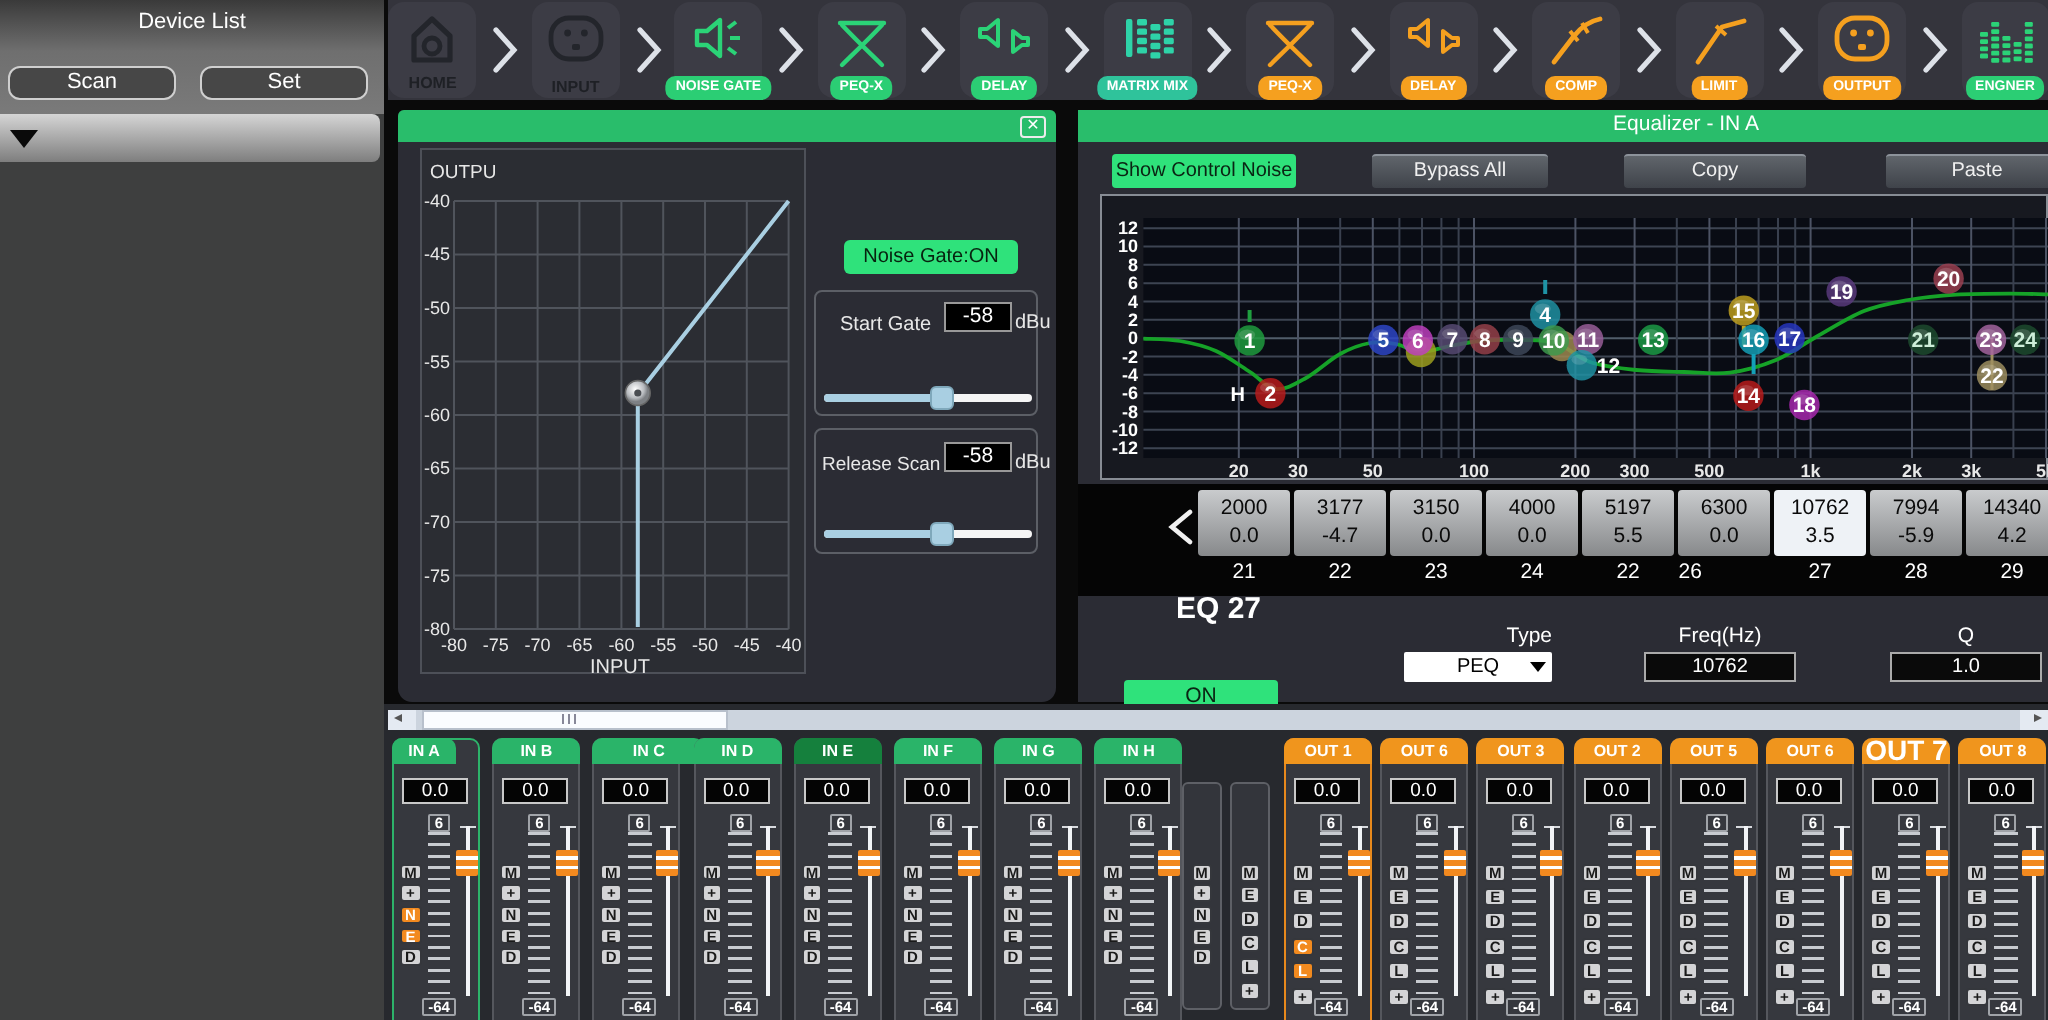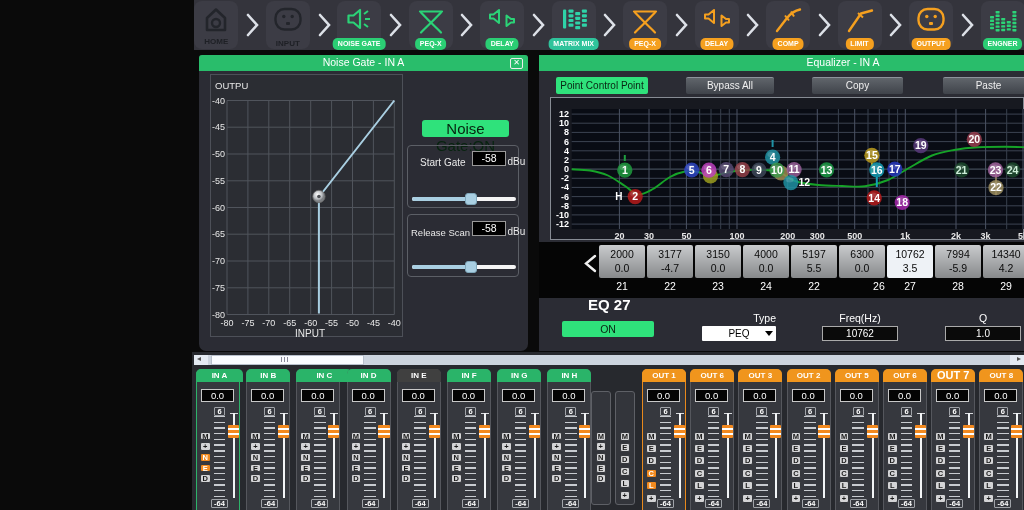--- a/index.html
+++ b/index.html
@@ -1,19 +1,28 @@
 <!DOCTYPE html>
 <html><head><meta charset="utf-8"><style>
 *{margin:0;padding:0;box-sizing:border-box;font-family:"Liberation Sans",sans-serif;}
 html,body{width:1024px;height:510px;overflow:hidden;background:#050505;}
 .abs{position:absolute;}
 #stage{position:relative;width:1024px;height:510px;background:#0a0a0a;}
 </style></head><body>
 <div id="stage">
 
+<div class="abs" style="left:0;top:0;width:192px;height:510px;background:#3e3f3f;">
+ <div class="abs" style="left:0;top:0;width:192px;height:57px;background:linear-gradient(#3a3a3a,#6f6f6f 45%,#7a7a7a);"></div>
+ <div class="abs" style="left:0;top:5px;width:192px;text-align:center;color:#fff;font-size:11px;">Device List</div>
+ <div class="abs" style="left:4px;top:33px;width:84px;height:17px;background:#474747;border:1px solid #cfcfcf;border-radius:6px;color:#fff;font-size:11px;text-align:center;line-height:15px;">Scan</div>
+ <div class="abs" style="left:100px;top:33px;width:84px;height:17px;background:#474747;border:1px solid #cfcfcf;border-radius:6px;color:#fff;font-size:11px;text-align:center;line-height:15px;">Set</div>
+ <div class="abs" style="left:0;top:57px;width:190px;height:24px;background:linear-gradient(#d5d5d5,#7e7e7e);border-radius:0 4px 4px 0;">
+   <div class="abs" style="left:5px;top:8px;width:0;height:0;border-left:7px solid transparent;border-right:7px solid transparent;border-top:9px solid #0a0a0a;"></div>
+ </div>
+</div>
 <div class="abs" style="left:194px;top:0;width:830px;height:50px;background:#34343c;"></div>
 <div class="abs" style="left:194.3px;top:1px;width:44px;height:48px;background:#3c3c45;border-radius:8px;"></div>
 <svg class="abs" style="left:201.3px;top:4px;" width="30" height="32" viewBox="0 0 30 32">
       <path d="M6,14 L15,5.5 L24,14 L24,26 L6,26 Z" fill="none" stroke="#23252b" stroke-width="2.6" stroke-linejoin="round"></path>
       <circle cx="15" cy="19" r="4" fill="none" stroke="#23252b" stroke-width="2.4"></circle>
     </svg>
 <div class="abs" style="left:216.3px;top:37px;transform:translateX(-50%);color:#1e2025;font-size:8px;font-weight:bold;white-space:nowrap;">HOME</div>
 <svg class="abs" style="left:246.0px;top:13px;" width="13" height="24" viewBox="0 0 13 24">
       <path d="M2,2 L11,12 L2,22" fill="none" stroke="#dde1e8" stroke-width="2.6" stroke-linecap="round"></path>
     </svg>
@@ -150,21 +159,20 @@
       <rect x="24.4" y="10.6" width="4" height="2.4" rx="0.6" fill="#2bd377"></rect>
       <rect x="24.4" y="14.2" width="4" height="2.4" rx="0.6" fill="#2bd377"></rect>
       <rect x="24.4" y="17.8" width="4" height="2.4" rx="0.6" fill="#2bd377"></rect>
       <rect x="24.4" y="21.400000000000002" width="4" height="2.4" rx="0.6" fill="#2bd377"></rect>
       <rect x="24.4" y="25.000000000000004" width="4" height="2.4" rx="0.6" fill="#2bd377"></rect>
     </svg>
 <div class="abs" style="left:1002.5px;top:38px;transform:translateX(-50%);height:12px;background:#2bce74;border-radius:5px;color:#fff;font-size:7px;font-weight:bold;line-height:12px;padding:0 5px;white-space:nowrap;">ENGNER</div>
 
 <div class="abs" style="left:199px;top:55px;width:329px;height:296px;background:#2b2c34;border-radius:3px 3px 7px 7px;">
  <div class="abs" style="left:0;top:0;width:329px;height:16px;background:#29bd6b;border-radius:3px 3px 0 0;"></div>
- <div class="abs" style="left:0;top:1px;width:329px;text-align:center;color:#fff;font-size:10.5px;">Noise Gate - IN A</div>
  <div class="abs" style="left:311px;top:2.5px;width:13px;height:11.5px;border:1.5px solid #ececec;border-radius:2px;color:#fff;font-size:8px;line-height:8.5px;text-align:center;">✕</div>
 <svg class="abs" style="left:11px;top:19px;" width="193" height="268" viewBox="0 0 193 268">
         <rect x="0.5" y="0.5" width="192" height="262" fill="#2b2d33" stroke="#4d5058"></rect>
         <text x="5" y="15" fill="#e8e8e8" font-size="9.5">OUTPU</text>
         <line x1="17.0" y1="26.5" x2="17.0" y2="240.5" stroke="#50545c" stroke-width="1"></line>
         <line x1="37.9" y1="26.5" x2="37.9" y2="240.5" stroke="#50545c" stroke-width="1"></line>
         <line x1="58.8" y1="26.5" x2="58.8" y2="240.5" stroke="#50545c" stroke-width="1"></line>
         <line x1="79.7" y1="26.5" x2="79.7" y2="240.5" stroke="#50545c" stroke-width="1"></line>
         <line x1="100.7" y1="26.5" x2="100.7" y2="240.5" stroke="#50545c" stroke-width="1"></line>
         <line x1="121.6" y1="26.5" x2="121.6" y2="240.5" stroke="#50545c" stroke-width="1"></line>
@@ -204,21 +212,21 @@
           <radialGradient id="knob" cx="40%" cy="35%">
             <stop offset="0%" stop-color="#ffffff"></stop>
             <stop offset="70%" stop-color="#b9bcc0"></stop>
             <stop offset="100%" stop-color="#7d8084"></stop>
           </radialGradient>
         </defs>
         <circle cx="108.9" cy="122.5" r="6.2" fill="url(#knob)" stroke="#666" stroke-width="0.8"></circle>
         <circle cx="108.9" cy="122.5" r="1.8" fill="#4a4d52"></circle>
       </svg>
 
- <div class="abs" style="left:223px;top:65px;width:87px;height:17px;background:#2fe27b;border-radius:3px;color:#07230f;font-size:15px;text-align:center;line-height:17px;">Noise Gate:ON</div>
+ <div class="abs" style="left:223px;top:65px;width:87px;height:17px;background:#2fe27b;border-radius:3px;color:#07230f;font-size:10px;text-align:center;line-height:17px;">Noise Gate:ON</div>
  <div class="abs" style="left:208px;top:90px;width:112px;height:63px;border:1px solid #5c5f66;border-radius:4px;">
    <div class="abs" style="left:12px;top:11px;color:#e8e8e8;font-size:10px;">Start Gate</div>
    <div class="abs" style="left:64px;top:5px;width:34px;height:15px;background:#000;border:1px solid #999;color:#fff;font-size:10.5px;text-align:center;line-height:13px;">-58</div>
    <div class="abs" style="left:99.5px;top:10px;color:#e8e8e8;font-size:10px;">dBu</div>
    <div class="abs" style="left:4px;top:51px;width:104px;height:4px;background:#f5f5f5;border-radius:2px;"></div>
    <div class="abs" style="left:4px;top:51px;width:59px;height:4px;background:#a9cfe2;border-radius:2px;"></div>
    <div class="abs" style="left:57px;top:47px;width:12px;height:12px;background:#a9cfe2;border:1px solid #7fa8bb;border-radius:3px;"></div>
  </div>
  <div class="abs" style="left:208px;top:159px;width:112px;height:63px;border:1px solid #5c5f66;border-radius:4px;">
    <div class="abs" style="left:3px;top:12px;color:#e8e8e8;font-size:9.5px;">Release Scan</div>
@@ -226,21 +234,21 @@
    <div class="abs" style="left:99.5px;top:11px;color:#e8e8e8;font-size:10px;">dBu</div>
    <div class="abs" style="left:4px;top:50px;width:104px;height:4px;background:#f5f5f5;border-radius:2px;"></div>
    <div class="abs" style="left:4px;top:50px;width:59px;height:4px;background:#a9cfe2;border-radius:2px;"></div>
    <div class="abs" style="left:57px;top:46px;width:12px;height:12px;background:#a9cfe2;border:1px solid #7fa8bb;border-radius:3px;"></div>
  </div>
 </div>
 
 <div class="abs" style="left:539px;top:55px;width:485px;height:296px;background:#2b2c34;">
  <div class="abs" style="left:0;top:0;width:485px;height:16px;background:#29bd6b;"></div>
  <div class="abs" style="left:229px;top:1px;width:150px;text-align:center;color:#fff;font-size:10.5px;">Equalizer - IN A</div>
- <div class="abs" style="left:17px;top:22px;width:92px;height:17px;background:#2fe27b;border-radius:2px;color:#0a2413;font-size:10px;text-align:center;line-height:17px;">Point Control Point</div>
+ <div class="abs" style="left:17px;top:22px;width:92px;height:17px;background:#2fe27b;border-radius:2px;color:#0a2413;font-size:10px;text-align:center;line-height:17px;">Show Control Noise</div>
  <div class="abs" style="left:147px;top:22px;width:88px;height:17px;background:linear-gradient(#60656b,#3f434a);border-top:1px solid #8d939b;border-radius:2px;color:#f0f0f0;font-size:10px;text-align:center;line-height:16px;">Bypass All</div>
  <div class="abs" style="left:273px;top:22px;width:91px;height:17px;background:linear-gradient(#60656b,#3f434a);border-top:1px solid #8d939b;border-radius:2px;color:#f0f0f0;font-size:10px;text-align:center;line-height:16px;">Copy</div>
  <div class="abs" style="left:404px;top:22px;width:91px;height:17px;background:linear-gradient(#60656b,#3f434a);border-top:1px solid #8d939b;border-radius:2px;color:#f0f0f0;font-size:10px;text-align:center;line-height:16px;">Paste</div>
 <svg class="abs" style="left:11px;top:42px;" width="474" height="143" viewBox="0 0 474 143">
         <rect x="0.5" y="0.5" width="473" height="142" fill="#171920" stroke="#878c94"></rect>
         <rect x="21.7" y="12.0" width="452.3" height="120.0" fill="#090c14"></rect>
         <line x1="21.7" y1="127.1" x2="474" y2="127.1" stroke="#3d4452" stroke-width="1"></line>
         <text x="19" y="130.1" fill="#fff" font-size="9" font-weight="bold" text-anchor="end">-12</text>
         <line x1="21.7" y1="117.9" x2="474" y2="117.9" stroke="#3d4452" stroke-width="1"></line>
         <text x="19" y="120.9" fill="#fff" font-size="9" font-weight="bold" text-anchor="end">-10</text>
@@ -388,50 +396,50 @@
 <div class="abs" style="left:60.3px;top:225px;width:45.5px;text-align:center;color:#fff;font-size:10.5px;">21</div>
 <div class="abs" style="left:108.3px;top:190px;width:45.5px;height:33px;background:linear-gradient(#c9cbcd,#87898b);border-radius:2px;color:#0a0a0a;font-size:10.5px;text-align:center;padding-top:2px;line-height:14px;">3177<br>-4.7</div>
 <div class="abs" style="left:108.3px;top:225px;width:45.5px;text-align:center;color:#fff;font-size:10.5px;">22</div>
 <div class="abs" style="left:156.3px;top:190px;width:45.5px;height:33px;background:linear-gradient(#c9cbcd,#87898b);border-radius:2px;color:#0a0a0a;font-size:10.5px;text-align:center;padding-top:2px;line-height:14px;">3150<br>0.0</div>
 <div class="abs" style="left:156.3px;top:225px;width:45.5px;text-align:center;color:#fff;font-size:10.5px;">23</div>
 <div class="abs" style="left:204.3px;top:190px;width:45.5px;height:33px;background:linear-gradient(#c9cbcd,#87898b);border-radius:2px;color:#0a0a0a;font-size:10.5px;text-align:center;padding-top:2px;line-height:14px;">4000<br>0.0</div>
 <div class="abs" style="left:204.3px;top:225px;width:45.5px;text-align:center;color:#fff;font-size:10.5px;">24</div>
 <div class="abs" style="left:252.3px;top:190px;width:45.5px;height:33px;background:linear-gradient(#c9cbcd,#87898b);border-radius:2px;color:#0a0a0a;font-size:10.5px;text-align:center;padding-top:2px;line-height:14px;">5197<br>5.5</div>
 <div class="abs" style="left:252.3px;top:225px;width:45.5px;text-align:center;color:#fff;font-size:10.5px;">22</div>
 <div class="abs" style="left:300.3px;top:190px;width:45.5px;height:33px;background:linear-gradient(#c9cbcd,#87898b);border-radius:2px;color:#0a0a0a;font-size:10.5px;text-align:center;padding-top:2px;line-height:14px;">6300<br>0.0</div>
-<div class="abs" style="left:300.3px;top:225px;width:45.5px;text-align:right;color:#fff;font-size:10.5px;">26</div>
+<div class="abs" style="left:300.3px;top:225px;width:45.5px;text-align:left;color:#fff;font-size:10.5px;">26</div>
 <div class="abs" style="left:348.3px;top:190px;width:45.5px;height:33px;background:#eef2f6;border-radius:2px;color:#0a0a0a;font-size:10.5px;text-align:center;padding-top:2px;line-height:14px;">10762<br>3.5</div>
 <div class="abs" style="left:348.3px;top:225px;width:45.5px;text-align:center;color:#fff;font-size:10.5px;">27</div>
 <div class="abs" style="left:396.3px;top:190px;width:45.5px;height:33px;background:linear-gradient(#c9cbcd,#87898b);border-radius:2px;color:#0a0a0a;font-size:10.5px;text-align:center;padding-top:2px;line-height:14px;">7994<br>-5.9</div>
 <div class="abs" style="left:396.3px;top:225px;width:45.5px;text-align:center;color:#fff;font-size:10.5px;">28</div>
 <div class="abs" style="left:444.3px;top:190px;width:45.5px;height:33px;background:linear-gradient(#c9cbcd,#87898b);border-radius:2px;color:#0a0a0a;font-size:10.5px;text-align:center;padding-top:2px;line-height:14px;">14340<br>4.2</div>
 <div class="abs" style="left:444.3px;top:225px;width:45.5px;text-align:center;color:#fff;font-size:10.5px;">29</div>
 
  <div class="abs" style="left:49px;top:241px;color:#fff;font-size:15px;font-weight:bold;">EQ 27</div>
- <div class="abs" style="left:23px;top:266px;width:92px;height:16px;background:#2fe27b;border-radius:2px;color:#0a2413;font-size:10.5px;text-align:center;line-height:16px;">ON</div>
+ <div class="abs" style="left:23px;top:285px;width:77px;height:16px;background:#2fe27b;border-radius:2px;color:#0a2413;font-size:10.5px;text-align:center;line-height:16px;">ON</div>
  <div class="abs" style="left:163px;top:257px;width:74px;text-align:right;color:#fff;font-size:10.5px;">Type</div>
  <div class="abs" style="left:163px;top:271px;width:74px;height:15px;background:#fff;border-radius:1px;color:#000;font-size:10px;text-align:center;line-height:15px;">PEQ</div>
  <div class="abs" style="left:226px;top:276px;width:0;height:0;border-left:4px solid transparent;border-right:4px solid transparent;border-top:5px solid #000;"></div>
  <div class="abs" style="left:283px;top:257px;width:76px;text-align:center;color:#fff;font-size:10.5px;">Freq(Hz)</div>
  <div class="abs" style="left:283px;top:271px;width:76px;height:15px;background:#0a0a0a;border:1px solid #aaa;color:#fff;font-size:10px;text-align:center;line-height:13px;">10762</div>
  <div class="abs" style="left:406px;top:257px;width:76px;text-align:center;color:#fff;font-size:10.5px;">Q</div>
  <div class="abs" style="left:406px;top:271px;width:76px;height:15px;background:#0a0a0a;border:1px solid #aaa;color:#fff;font-size:10px;text-align:center;line-height:13px;">1.0</div>
 </div>
 <div class="abs" style="left:192px;top:352px;width:832px;height:158px;background:#27292e;overflow:hidden;">
 <div class="abs" style="left:2px;top:2.5px;width:828px;height:10px;background:#ccd4de;"></div>
 <div class="abs" style="left:2px;top:2.5px;width:14px;height:10px;background:#e4eaf2;"></div>
 <div class="abs" style="left:5px;top:5px;width:0;height:0;border-top:2.5px solid transparent;border-bottom:2.5px solid transparent;border-right:4px solid #555;"></div>
 <div class="abs" style="left:818px;top:2.5px;width:14px;height:10px;background:#e4eaf2;"></div>
 <div class="abs" style="left:825px;top:5px;width:0;height:0;border-top:2.5px solid transparent;border-bottom:2.5px solid transparent;border-left:4px solid #555;"></div>
 <div class="abs" style="left:19px;top:2.5px;width:153px;height:10px;background:#fafcff;border:1px solid #b8c0cc;"></div>
 <div class="abs" style="left:89px;top:5px;width:1px;height:5px;background:#889;"></div>
       <div class="abs" style="left:92px;top:5px;width:1px;height:5px;background:#889;"></div>
       <div class="abs" style="left:95px;top:5px;width:1px;height:5px;background:#889;"></div>
 <div class="abs" style="left:4.0px;top:16.5px;width:44px;height:150px;background:#36383e;border:1.5px solid #2db36a;border-radius:5px;"></div>
-      <div class="abs" style="left:4.0px;top:16.5px;width:47px;height:13px;background:#2ab469;border-radius:5px 5px 0 0;color:#fff;font-size:8px;font-weight:bold;text-align:center;line-height:13px;">IN A</div>
+      <div class="abs" style="left:4.0px;top:16.5px;width:32px;height:13px;background:#2ab469;border-radius:5px 5px 0 0;color:#fff;font-size:8px;font-weight:bold;text-align:center;line-height:13px;">IN A</div>
       <div class="abs" style="left:9.0px;top:37px;width:33px;height:13px;background:#040404;border:1px solid #c8c8c8;color:#fff;font-size:9.5px;text-align:center;line-height:11px;">0.0</div>
       <div class="abs" style="left:22.0px;top:55px;width:11px;height:9px;border:1px solid #a0a3a8;border-radius:1px;color:#fff;font-size:7.5px;font-weight:bold;text-align:center;line-height:7px;">6</div>
       <div class="abs" style="left:21.5px;top:64px;width:11.8px;height:84px;background:repeating-linear-gradient(#c8cbd0 0,#c8cbd0 1.4px,transparent 1.4px,transparent 5.7px);"></div>
       <div class="abs" style="left:19.0px;top:146.5px;width:17px;height:9px;background:#36383e;border:1px solid #a0a3a8;border-radius:1px;color:#fff;font-size:7.5px;font-weight:bold;text-align:center;line-height:7px;">-64</div>
       <div class="abs" style="left:37.5px;top:60.5px;width:8px;height:1.5px;background:#d8dade;"></div>
       <div class="abs" style="left:40.8px;top:61px;width:2px;height:85px;background:#f2f4f6;"></div>
       <div class="abs" style="left:35.8px;top:73px;width:11.3px;height:12.5px;background:linear-gradient(#f2891f 0,#f2891f 3.2px,#fff 3.2px,#fff 4.9px,#f2891f 4.9px,#f2891f 7.8px,#fff 7.8px,#fff 9.5px,#f2891f 9.5px);border-radius:1px;"></div>
       <div class="abs" style="left:8.0px;top:79.5px;width:10.5px;height:8.8px;background:#d4d4d6;border:1px solid #35373c;border-radius:2px;color:#1a1a1a;font-size:7.5px;font-weight:bold;text-align:center;line-height:7.300000000000001px;">M</div>
       <div class="abs" style="left:8.0px;top:90.2px;width:10.5px;height:8.8px;background:#d4d4d6;border:1px solid #35373c;border-radius:2px;color:#1a1a1a;font-size:7.5px;font-weight:bold;text-align:center;line-height:7.300000000000001px;">+</div>
       <div class="abs" style="left:8.0px;top:100.9px;width:10.5px;height:8.8px;background:#f28a1f;border:1px solid #35373c;border-radius:2px;color:#fff;font-size:7.5px;font-weight:bold;text-align:center;line-height:7.300000000000001px;">N</div>
@@ -473,21 +481,21 @@
       <div class="abs" style="left:169.6px;top:146.5px;width:17px;height:9px;background:#36383e;border:1px solid #a0a3a8;border-radius:1px;color:#fff;font-size:7.5px;font-weight:bold;text-align:center;line-height:7px;">-64</div>
       <div class="abs" style="left:188.1px;top:60.5px;width:8px;height:1.5px;background:#d8dade;"></div>
       <div class="abs" style="left:191.39999999999998px;top:61px;width:2px;height:85px;background:#f2f4f6;"></div>
       <div class="abs" style="left:186.4px;top:73px;width:11.3px;height:12.5px;background:linear-gradient(#f2891f 0,#f2891f 3.2px,#fff 3.2px,#fff 4.9px,#f2891f 4.9px,#f2891f 7.8px,#fff 7.8px,#fff 9.5px,#f2891f 9.5px);border-radius:1px;"></div>
       <div class="abs" style="left:158.6px;top:79.5px;width:10.5px;height:8.8px;background:#d4d4d6;border:1px solid #35373c;border-radius:2px;color:#1a1a1a;font-size:7.5px;font-weight:bold;text-align:center;line-height:7.300000000000001px;">M</div>
       <div class="abs" style="left:158.6px;top:90.2px;width:10.5px;height:8.8px;background:#d4d4d6;border:1px solid #35373c;border-radius:2px;color:#1a1a1a;font-size:7.5px;font-weight:bold;text-align:center;line-height:7.300000000000001px;">+</div>
       <div class="abs" style="left:158.6px;top:100.9px;width:10.5px;height:8.8px;background:#d4d4d6;border:1px solid #35373c;border-radius:2px;color:#1a1a1a;font-size:7.5px;font-weight:bold;text-align:center;line-height:7.300000000000001px;">N</div>
       <div class="abs" style="left:158.6px;top:111.6px;width:10.5px;height:8.8px;background:#d4d4d6;border:1px solid #35373c;border-radius:2px;color:#1a1a1a;font-size:7.5px;font-weight:bold;text-align:center;line-height:7.300000000000001px;">E</div>
       <div class="abs" style="left:158.6px;top:122.3px;width:10.5px;height:8.8px;background:#d4d4d6;border:1px solid #35373c;border-radius:2px;color:#1a1a1a;font-size:7.5px;font-weight:bold;text-align:center;line-height:7.300000000000001px;">D</div>
 <div class="abs" style="left:204.8px;top:16.5px;width:44px;height:150px;background:#36383e;border:1.5px solid #55575d;border-radius:5px;"></div>
-      <div class="abs" style="left:204.8px;top:16.5px;width:44px;height:13px;background:#404040;border-radius:5px 5px 0 0;color:#fff;font-size:8px;font-weight:bold;text-align:center;line-height:13px;">IN E</div>
+      <div class="abs" style="left:204.8px;top:16.5px;width:44px;height:13px;background:#15803d;border-radius:5px 5px 0 0;color:#fff;font-size:8px;font-weight:bold;text-align:center;line-height:13px;">IN E</div>
       <div class="abs" style="left:209.8px;top:37px;width:33px;height:13px;background:#040404;border:1px solid #c8c8c8;color:#fff;font-size:9.5px;text-align:center;line-height:11px;">0.0</div>
       <div class="abs" style="left:222.8px;top:55px;width:11px;height:9px;border:1px solid #a0a3a8;border-radius:1px;color:#fff;font-size:7.5px;font-weight:bold;text-align:center;line-height:7px;">6</div>
       <div class="abs" style="left:222.3px;top:64px;width:11.8px;height:84px;background:repeating-linear-gradient(#c8cbd0 0,#c8cbd0 1.4px,transparent 1.4px,transparent 5.7px);"></div>
       <div class="abs" style="left:219.8px;top:146.5px;width:17px;height:9px;background:#36383e;border:1px solid #a0a3a8;border-radius:1px;color:#fff;font-size:7.5px;font-weight:bold;text-align:center;line-height:7px;">-64</div>
       <div class="abs" style="left:238.3px;top:60.5px;width:8px;height:1.5px;background:#d8dade;"></div>
       <div class="abs" style="left:241.60000000000002px;top:61px;width:2px;height:85px;background:#f2f4f6;"></div>
       <div class="abs" style="left:236.60000000000002px;top:73px;width:11.3px;height:12.5px;background:linear-gradient(#f2891f 0,#f2891f 3.2px,#fff 3.2px,#fff 4.9px,#f2891f 4.9px,#f2891f 7.8px,#fff 7.8px,#fff 9.5px,#f2891f 9.5px);border-radius:1px;"></div>
       <div class="abs" style="left:208.8px;top:79.5px;width:10.5px;height:8.8px;background:#d4d4d6;border:1px solid #35373c;border-radius:2px;color:#1a1a1a;font-size:7.5px;font-weight:bold;text-align:center;line-height:7.300000000000001px;">M</div>
       <div class="abs" style="left:208.8px;top:90.2px;width:10.5px;height:8.8px;background:#d4d4d6;border:1px solid #35373c;border-radius:2px;color:#1a1a1a;font-size:7.5px;font-weight:bold;text-align:center;line-height:7.300000000000001px;">+</div>
       <div class="abs" style="left:208.8px;top:100.9px;width:10.5px;height:8.8px;background:#d4d4d6;border:1px solid #35373c;border-radius:2px;color:#1a1a1a;font-size:7.5px;font-weight:bold;text-align:center;line-height:7.300000000000001px;">N</div>
@@ -632,21 +640,21 @@
       <div class="abs" style="left:724.5px;top:60.5px;width:8px;height:1.5px;background:#d8dade;"></div>
       <div class="abs" style="left:727.8px;top:61px;width:2px;height:85px;background:#f2f4f6;"></div>
       <div class="abs" style="left:722.8px;top:73px;width:11.3px;height:12.5px;background:linear-gradient(#f2891f 0,#f2891f 3.2px,#fff 3.2px,#fff 4.9px,#f2891f 4.9px,#f2891f 7.8px,#fff 7.8px,#fff 9.5px,#f2891f 9.5px);border-radius:1px;"></div>
       <div class="abs" style="left:695.0px;top:79.5px;width:10.5px;height:9.2px;background:#d4d4d6;border:1px solid #35373c;border-radius:2px;color:#1a1a1a;font-size:7.5px;font-weight:bold;text-align:center;line-height:7.699999999999999px;">M</div>
       <div class="abs" style="left:695.0px;top:91.9px;width:10.5px;height:9.2px;background:#d4d4d6;border:1px solid #35373c;border-radius:2px;color:#1a1a1a;font-size:7.5px;font-weight:bold;text-align:center;line-height:7.699999999999999px;">E</div>
       <div class="abs" style="left:695.0px;top:104.3px;width:10.5px;height:9.2px;background:#d4d4d6;border:1px solid #35373c;border-radius:2px;color:#1a1a1a;font-size:7.5px;font-weight:bold;text-align:center;line-height:7.699999999999999px;">D</div>
       <div class="abs" style="left:695.0px;top:116.7px;width:10.5px;height:9.2px;background:#d4d4d6;border:1px solid #35373c;border-radius:2px;color:#1a1a1a;font-size:7.5px;font-weight:bold;text-align:center;line-height:7.699999999999999px;">C</div>
       <div class="abs" style="left:695.0px;top:129.1px;width:10.5px;height:9.2px;background:#d4d4d6;border:1px solid #35373c;border-radius:2px;color:#1a1a1a;font-size:7.5px;font-weight:bold;text-align:center;line-height:7.699999999999999px;">L</div>
       <div class="abs" style="left:695.0px;top:141.5px;width:10.5px;height:9.2px;background:#d4d4d6;border:1px solid #35373c;border-radius:2px;color:#1a1a1a;font-size:7.5px;font-weight:bold;text-align:center;line-height:7.699999999999999px;">+</div>
 <div class="abs" style="left:739.2px;top:16.5px;width:44px;height:150px;background:#36383e;border:1.5px solid #55575d;border-radius:5px;"></div>
-      <div class="abs" style="left:739.2px;top:16.5px;width:44px;height:13px;background:#f0951d;border-radius:5px 5px 0 0;color:#fff;font-size:11px;font-weight:bold;text-align:center;line-height:13px;">OUT 7</div>
+      <div class="abs" style="left:739.2px;top:16.5px;width:44px;height:13px;background:#f0951d;border-radius:5px 5px 0 0;color:#fff;font-size:14px;font-weight:bold;text-align:center;line-height:13px;">OUT 7</div>
       <div class="abs" style="left:744.2px;top:37px;width:33px;height:13px;background:#040404;border:1px solid #c8c8c8;color:#fff;font-size:9.5px;text-align:center;line-height:11px;">0.0</div>
       <div class="abs" style="left:757.2px;top:55px;width:11px;height:9px;border:1px solid #a0a3a8;border-radius:1px;color:#fff;font-size:7.5px;font-weight:bold;text-align:center;line-height:7px;">6</div>
       <div class="abs" style="left:756.7px;top:64px;width:11.8px;height:84px;background:repeating-linear-gradient(#c8cbd0 0,#c8cbd0 1.4px,transparent 1.4px,transparent 5.7px);"></div>
       <div class="abs" style="left:754.2px;top:146.5px;width:17px;height:9px;background:#36383e;border:1px solid #a0a3a8;border-radius:1px;color:#fff;font-size:7.5px;font-weight:bold;text-align:center;line-height:7px;">-64</div>
       <div class="abs" style="left:772.7px;top:60.5px;width:8px;height:1.5px;background:#d8dade;"></div>
       <div class="abs" style="left:776.0px;top:61px;width:2px;height:85px;background:#f2f4f6;"></div>
       <div class="abs" style="left:771.0px;top:73px;width:11.3px;height:12.5px;background:linear-gradient(#f2891f 0,#f2891f 3.2px,#fff 3.2px,#fff 4.9px,#f2891f 4.9px,#f2891f 7.8px,#fff 7.8px,#fff 9.5px,#f2891f 9.5px);border-radius:1px;"></div>
       <div class="abs" style="left:743.2px;top:79.5px;width:10.5px;height:9.2px;background:#d4d4d6;border:1px solid #35373c;border-radius:2px;color:#1a1a1a;font-size:7.5px;font-weight:bold;text-align:center;line-height:7.699999999999999px;">M</div>
       <div class="abs" style="left:743.2px;top:91.9px;width:10.5px;height:9.2px;background:#d4d4d6;border:1px solid #35373c;border-radius:2px;color:#1a1a1a;font-size:7.5px;font-weight:bold;text-align:center;line-height:7.699999999999999px;">E</div>
       <div class="abs" style="left:743.2px;top:104.3px;width:10.5px;height:9.2px;background:#d4d4d6;border:1px solid #35373c;border-radius:2px;color:#1a1a1a;font-size:7.5px;font-weight:bold;text-align:center;line-height:7.699999999999999px;">D</div>

